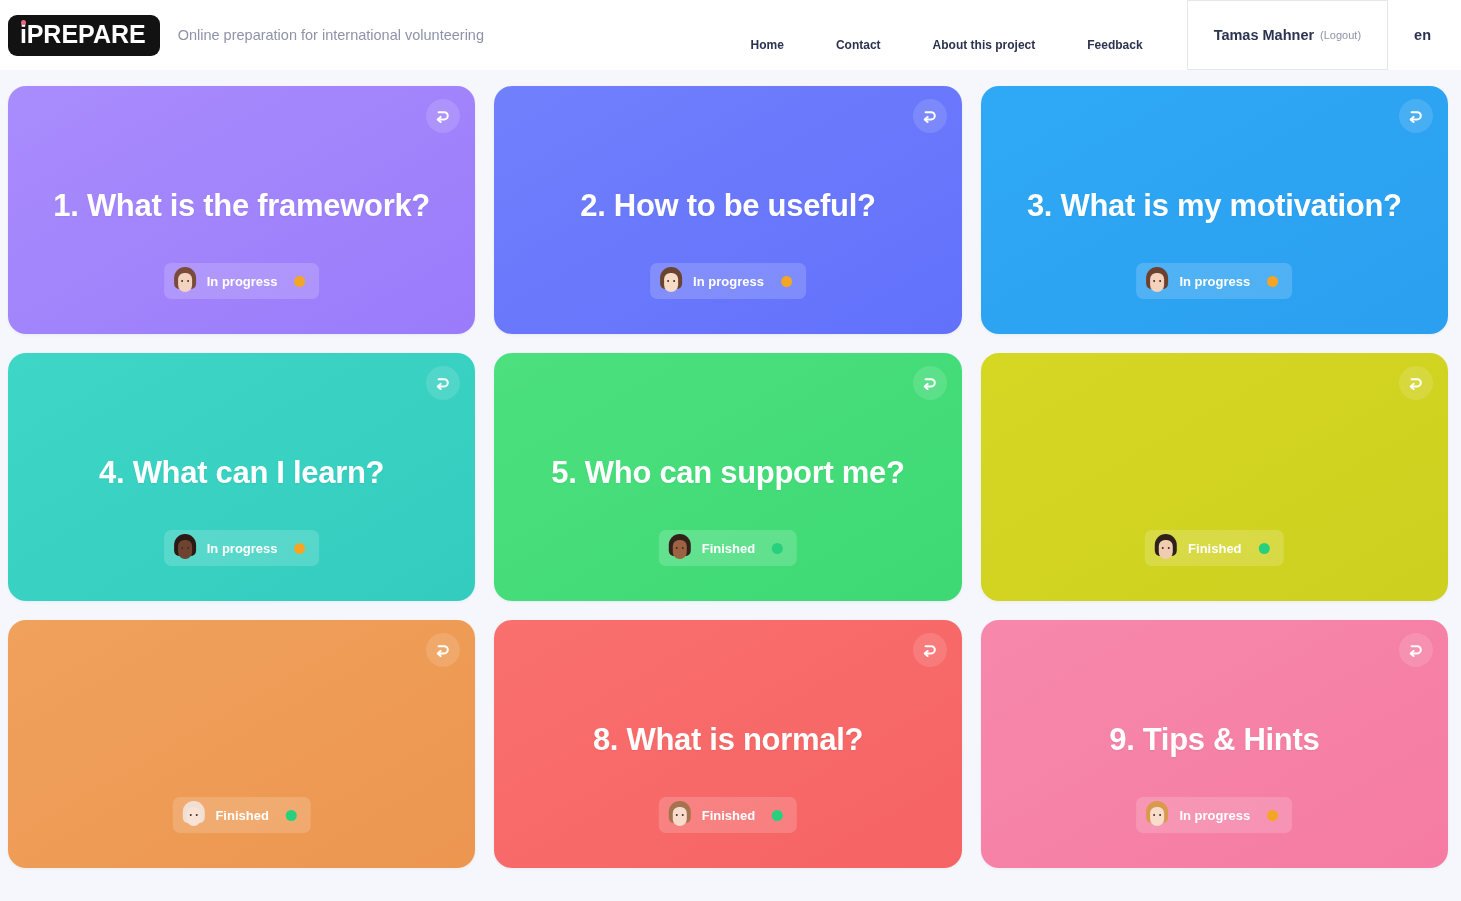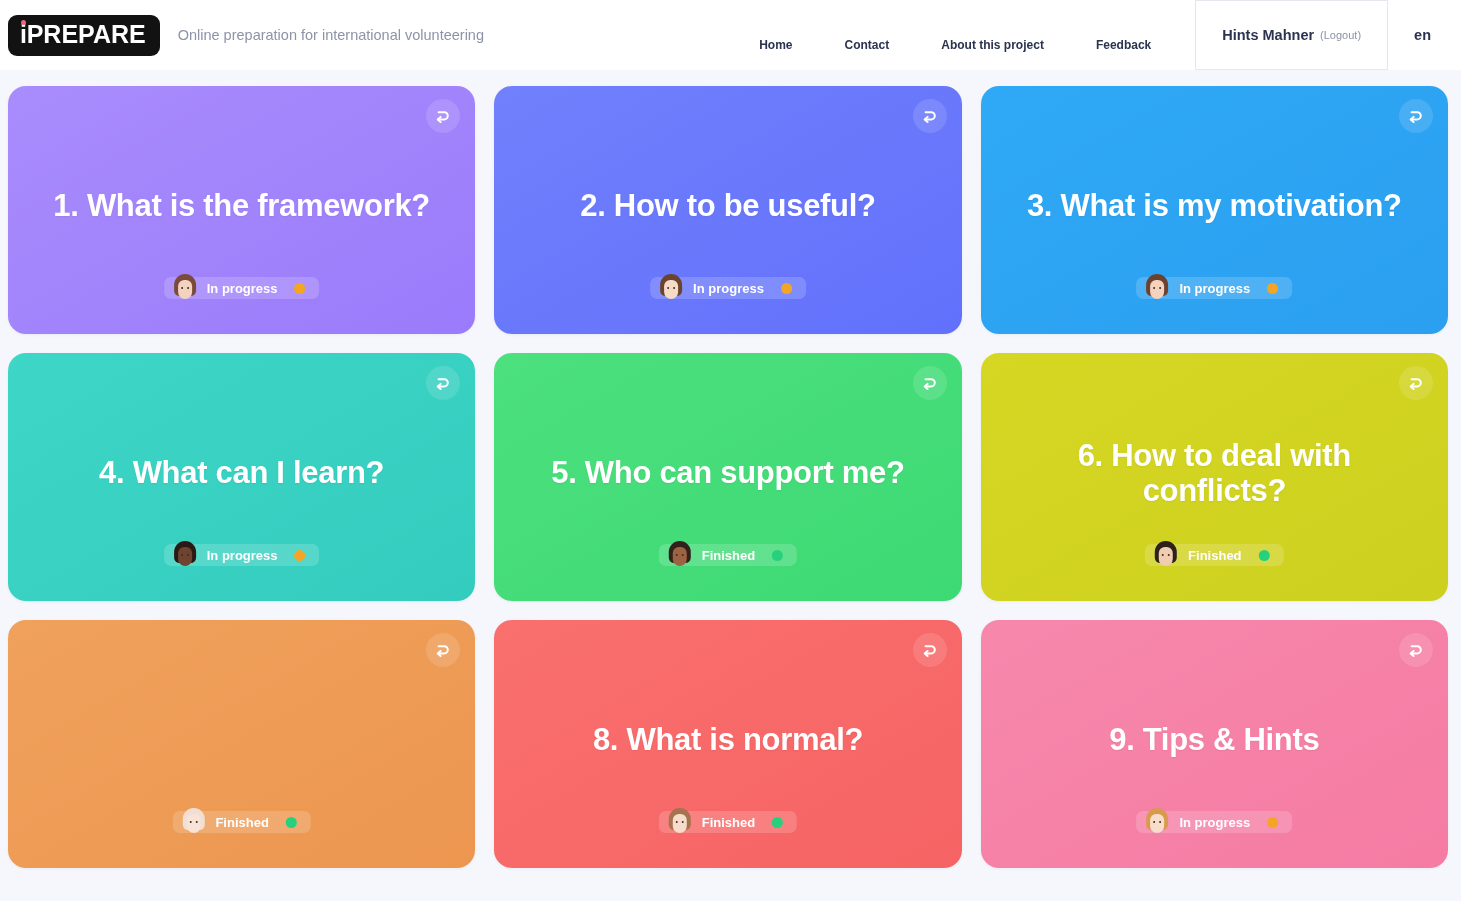--- a/index.html
+++ b/index.html
@@ -154,21 +154,21 @@
   .status-pill {
     position: absolute;
     left: 50%;
     transform: translateX(-50%);
     bottom: 35px;
     display: flex;
     align-items: center;
     background: rgba(255,255,255,0.17);
     border-radius: 7px;
     padding: 6px 14px 6px 8px;
-    height: 22px;
+    height: 36px;
   }
 
   .avatar {
     width: 26px;
     height: 28px;
     border-radius: 4px;
     margin-right: 9px;
     position: relative;
     flex: none;
     overflow: hidden;
@@ -242,21 +242,21 @@
     <div class="tagline">Online preparation for international volunteering</div>
   </div>
 
   <nav class="nav">
     <a class="nav-link">Home</a>
     <a class="nav-link">Contact</a>
     <a class="nav-link">About this project</a>
     <a class="nav-link">Feedback</a>
 
     <div class="user-box">
-      <span class="user-name">Hints Mahner</span>
+      <span class="user-name">Tamas Mahner</span>
       <span class="user-logout">(Logout)</span>
     </div>
 
     <div class="lang">en</div>
   </nav>
 </div>
 
 <div class="grid" id="grid">
     <div class="card" style="background: linear-gradient(150deg, rgb(169, 140, 252) 0%, rgb(154, 123, 251) 100%);">
       <div class="reset-btn">
@@ -353,21 +353,20 @@
         <span class="status-dot" style="background: rgb(38, 208, 124);"></span>
       </div>
     </div>
     <div class="card" style="background: linear-gradient(150deg, rgb(214, 215, 35) 0%, rgb(205, 208, 31) 100%);">
       <div class="reset-btn">
         <svg width="18" height="18" viewBox="0 0 18 18">
           <path d="M4.2 12.4 H10.2 a3.6 3.6 0 0 0 0 -7.2 H4.6" fill="none" stroke="#ffffff" stroke-width="2" stroke-linecap="round"></path>
           <path d="M6.6 9.9 L3.7 12.5 L6.6 15.0" fill="none" stroke="#ffffff" stroke-width="2" stroke-linecap="round" stroke-linejoin="round"></path>
         </svg>
       </div>
-      <div class="card-title">6. How to deal with conflicts?</div>
       <div class="status-pill">
         <div class="avatar">
           <span class="hair" style="background:#2e2119"></span>
           <span class="face" style="background:#f0cdb0"></span>
           <span class="eye-l"></span>
           <span class="eye-r"></span>
         </div>
         <span class="status-label">Finished</span>
         <span class="status-dot" style="background: rgb(38, 208, 124);"></span>
       </div>

